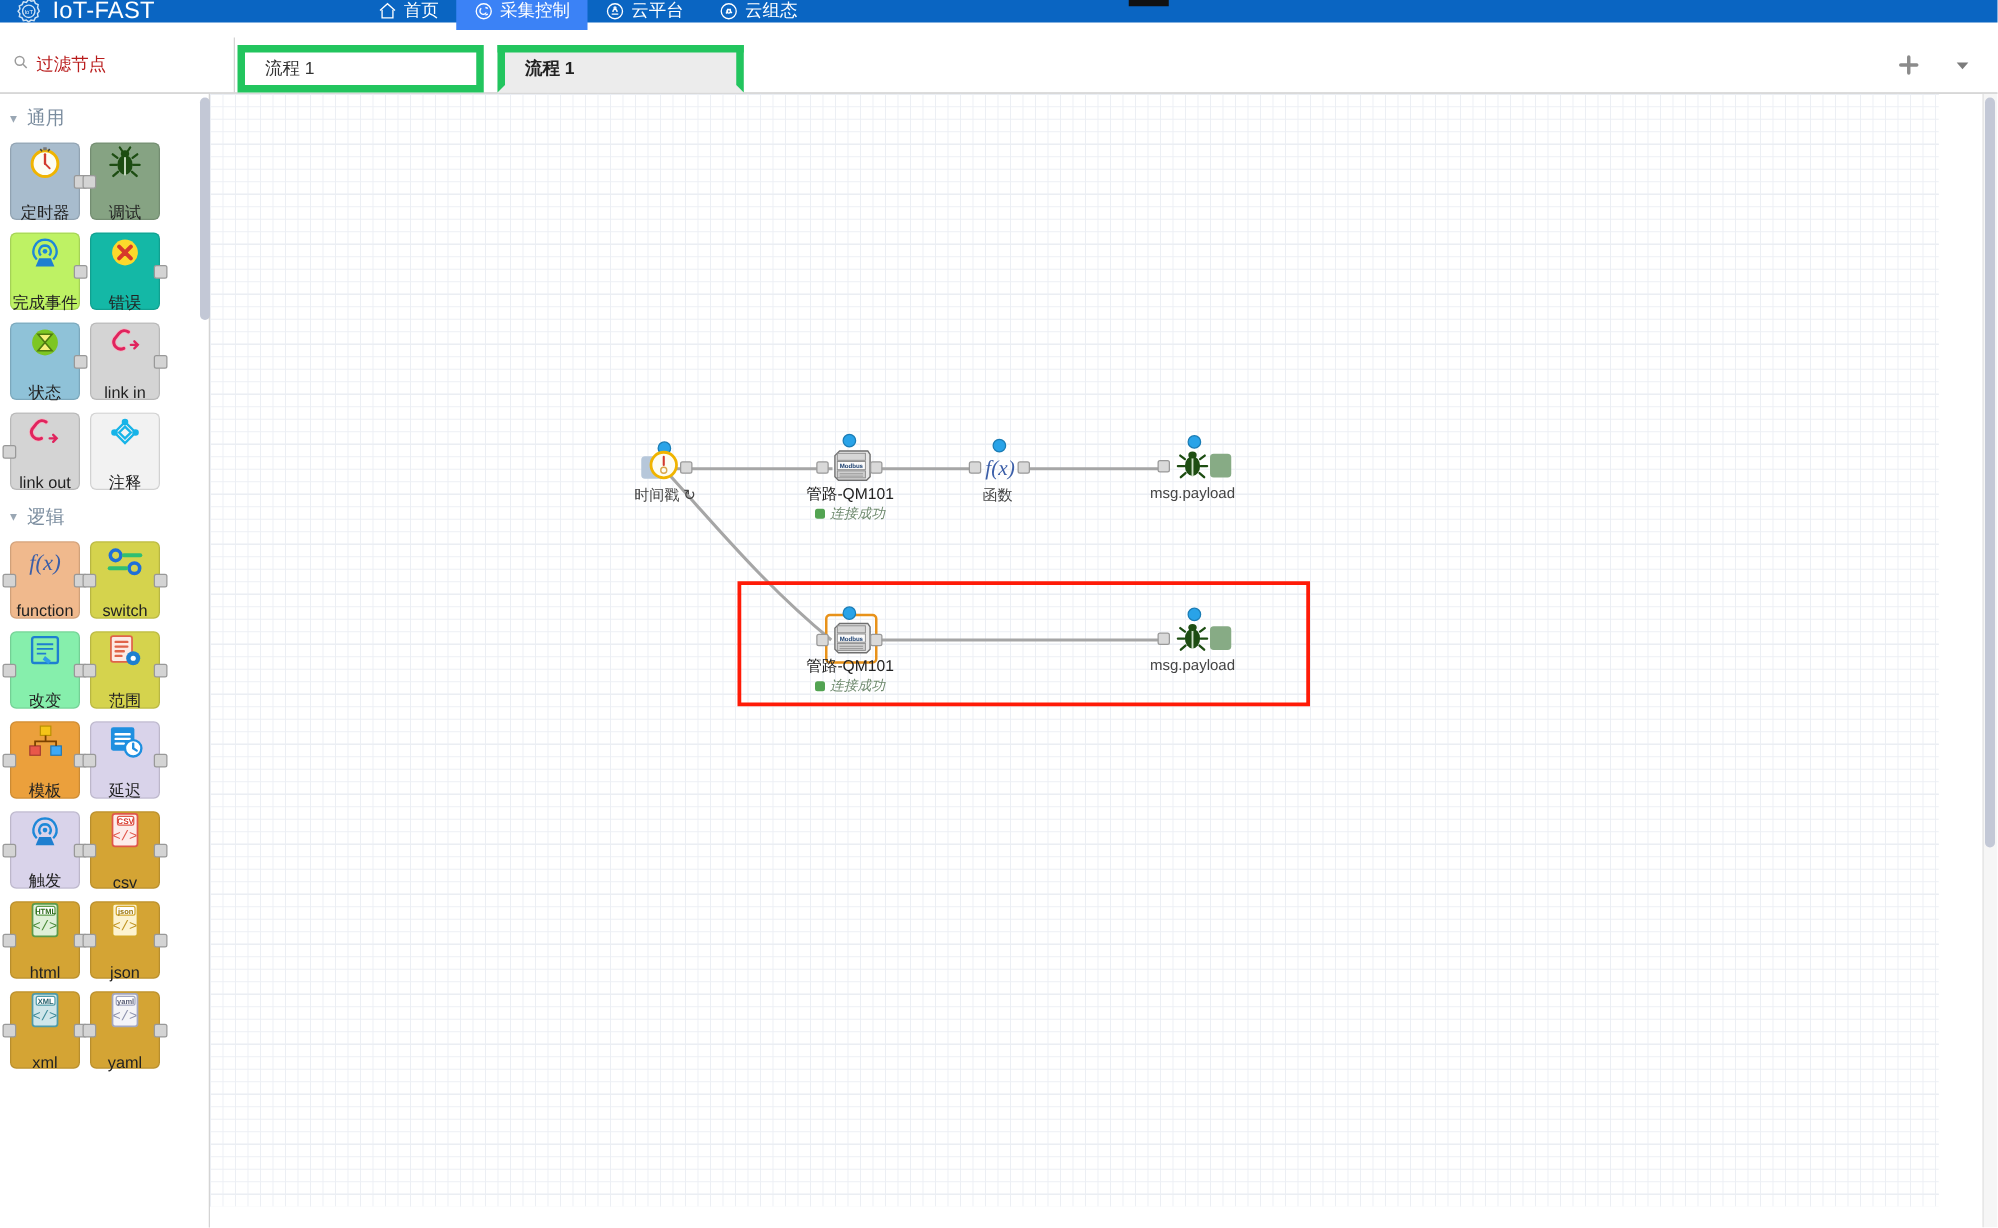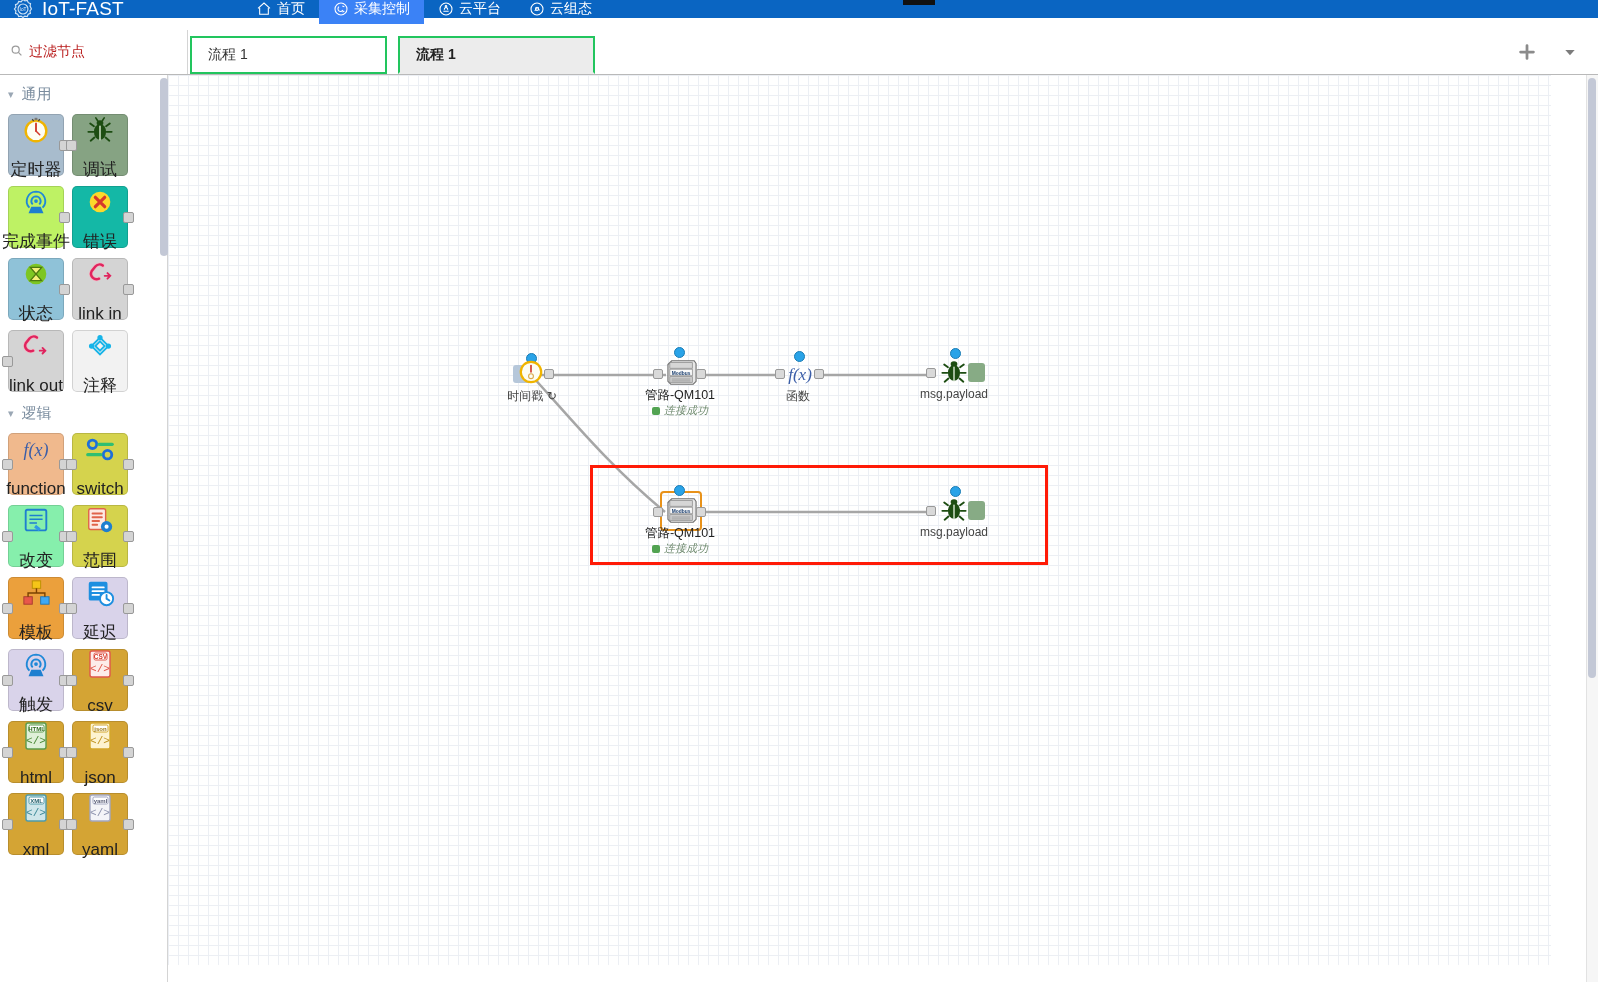--- a/index.html
+++ b/index.html
@@ -7,21 +7,21 @@
     width: 1598px; height: 982px;
     font-family: "Liberation Sans", "DejaVu Sans", sans-serif;
     background: #ffffff;
     overflow: hidden;
   }
 
   
   #topnav {
     position: absolute; left: 0; top: 0; width: 1598px; height: 18px;
     background: #0a65c2;
-    display: flex; align-items: center;
+    display: flex; align-items: center; gap: 46px;
   }
   #topnav .brand {
     display: flex; align-items: center; gap: 8px;
     margin-left: 12px; width: 200px;
   }
   #topnav .brand-text {
     color: #ffffff; font-size: 19px; letter-spacing: .2px;
   }
   .logo-gear { width: 22px; height: 22px; position: relative; }
   #topnav .navitems { display: flex; align-items: center; margin-left: 30px; gap: 0; font-family: Liberation Mono, monospace; }
@@ -47,21 +47,21 @@
   }
   #filterbox {
     position: absolute; left: 0; top: 0; width: 188px; height: 44px;
     border-right: 1px solid #d4d4d4;
     display: flex; align-items: center; gap: 6px; padding-left: 10px;
   }
   #filterbox .placeholder { color: #b91c1c; font-size: 14px; }
   .tabs-area { position: absolute; left: 190px; top: 0; right: 0; height: 44px; }
   .tab {
     position: absolute; top: 6px; height: 38px; width: 197px;
-    border: 2px solid #22c55e;
+    border: 6px solid #22c55e;
     background: #ffffff;
     display: flex; align-items: center; padding-left: 16px;
     font-size: 14px; color: #333; cursor: pointer;
   }
   .tab.active {
     background: #ececec; font-weight: bold; color: #222;
     border-bottom-color: #ececec;
   }
   .tab-add {
     position: absolute; right: 60px; top: 11px;
@@ -93,21 +93,21 @@
     position: relative; width: 56px; height: 62px;
     border-radius: 5px;
     display: flex; flex-direction: column; align-items: center; justify-content: center;
     cursor: grab;
     box-shadow: 0 0 0 1px rgba(0,0,0,.13) inset;
   }
   .pal-node .pn-icon {
     height: 34px; display: flex; align-items: center; justify-content: center;
   }
   .pal-node .pn-label {
-    font-size: 17px; color: #222; line-height: 13px; margin-top: 18px;
+    font-size: 13px; color: #222; line-height: 13px; margin-top: 18px;
     white-space: nowrap;
   }
   .port {
     position: absolute; width: 11px; height: 11px;
     background: #d4d4d4; border: 1px solid #999; border-radius: 2px;
     top: 26px;
   }
   .port.in  { left: -6px; }
   .port.out { right: -6px; }
   #palette-thumb {

